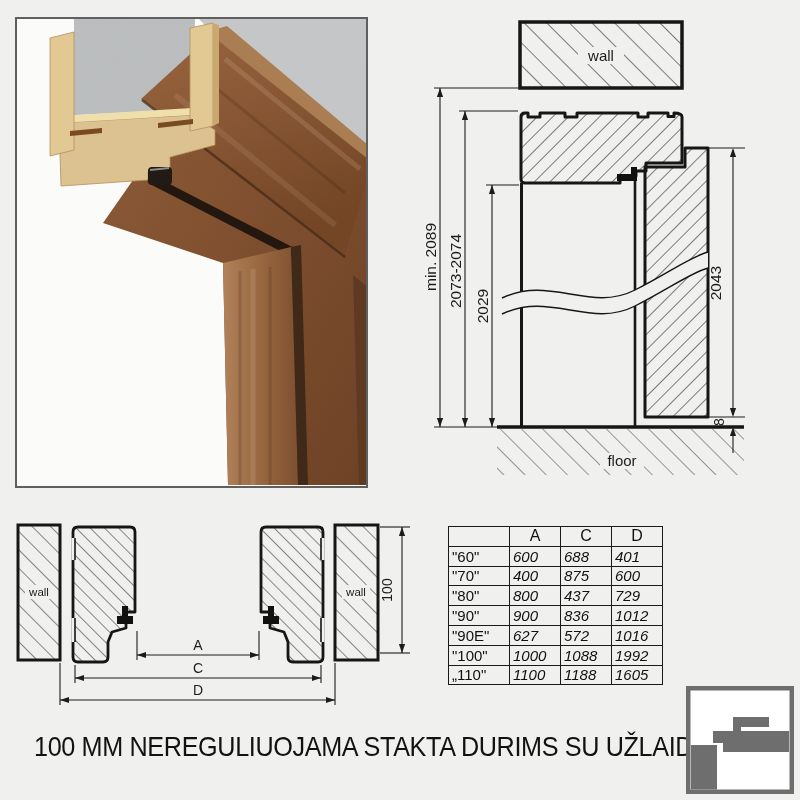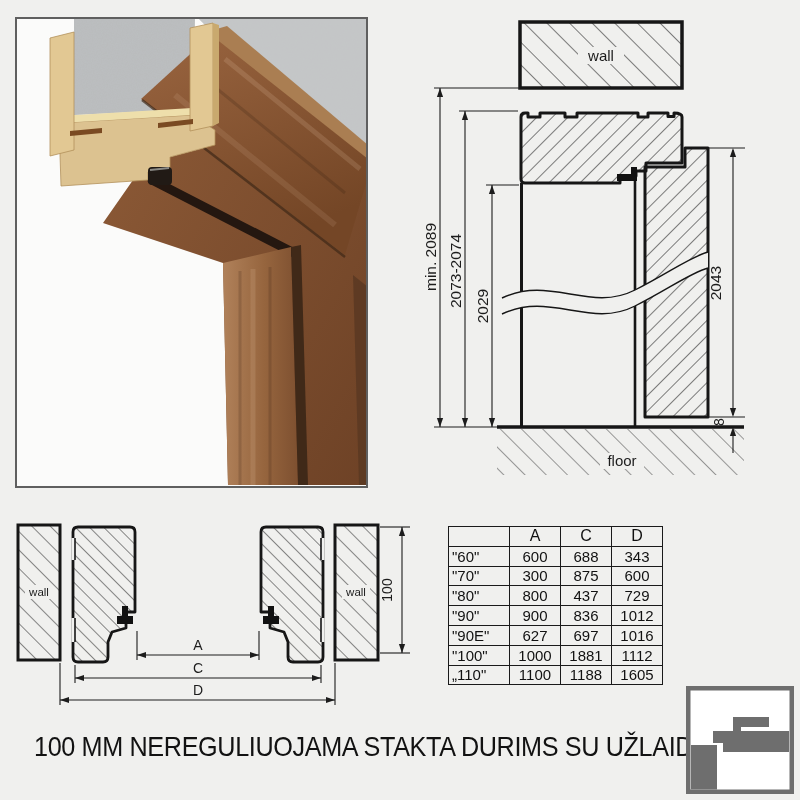--- a/index.html
+++ b/index.html
@@ -14,21 +14,21 @@
   #vsection{left:415px;top:5px;width:345px;height:470px;}
   #hsection{left:10px;top:505px;width:420px;height:210px;}
   
   #size-table{left:448px;top:526px;border-collapse:collapse;background:transparent;}
   #size-table th,#size-table td{
     border:1.4px solid #1a1a1a;height:18.8px;padding:0 3px;
     font-family:"Liberation Sans",sans-serif;font-size:15px;line-height:1;color:#111;
   }
   #size-table th{font-weight:400;font-size:16px;text-align:center;width:44px;}
   #size-table th:first-child{width:54px;}
-  #size-table td.num{text-align:center;}
+  #size-table td.num{text-align:left;font-style:italic;}
   #size-table td.lbl{text-align:left;}
   
   #title{
     left:34px;top:731px;font-size:28px;font-weight:500;color:#121212;
     letter-spacing:-0.4px;white-space:nowrap;
     transform:scaleX(0.9);transform-origin:left top;
   }
   
   #logo{left:686px;top:686px;width:108px;height:108px;}
   svg text{font-family:"Liberation Sans",sans-serif;fill:#1c1c1c;}
@@ -242,51 +242,51 @@
       <tr>
         <th></th>
         <th>A</th>
         <th>C</th>
         <th>D</th>
       </tr>
       <tr>
         <td class="lbl">"60"</td>
         <td class="num">600</td>
         <td class="num">688</td>
-        <td class="num">343</td>
+        <td class="num">401</td>
       </tr>
       <tr>
         <td class="lbl">"70"</td>
-        <td class="num">300</td>
+        <td class="num">400</td>
         <td class="num">875</td>
         <td class="num">600</td>
       </tr>
       <tr>
         <td class="lbl">"80"</td>
         <td class="num">800</td>
         <td class="num">437</td>
         <td class="num">729</td>
       </tr>
       <tr>
         <td class="lbl">"90"</td>
         <td class="num">900</td>
         <td class="num">836</td>
         <td class="num">1012</td>
       </tr>
       <tr>
         <td class="lbl">"90E"</td>
         <td class="num">627</td>
-        <td class="num">697</td>
+        <td class="num">572</td>
         <td class="num">1016</td>
       </tr>
       <tr>
         <td class="lbl">"100"</td>
         <td class="num">1000</td>
-        <td class="num">1881</td>
-        <td class="num">1112</td>
+        <td class="num">1088</td>
+        <td class="num">1992</td>
       </tr>
       <tr>
         <td class="lbl">„110"</td>
         <td class="num">1100</td>
         <td class="num">1188</td>
         <td class="num">1605</td>
       </tr>
     </tbody>
   </table>
 

